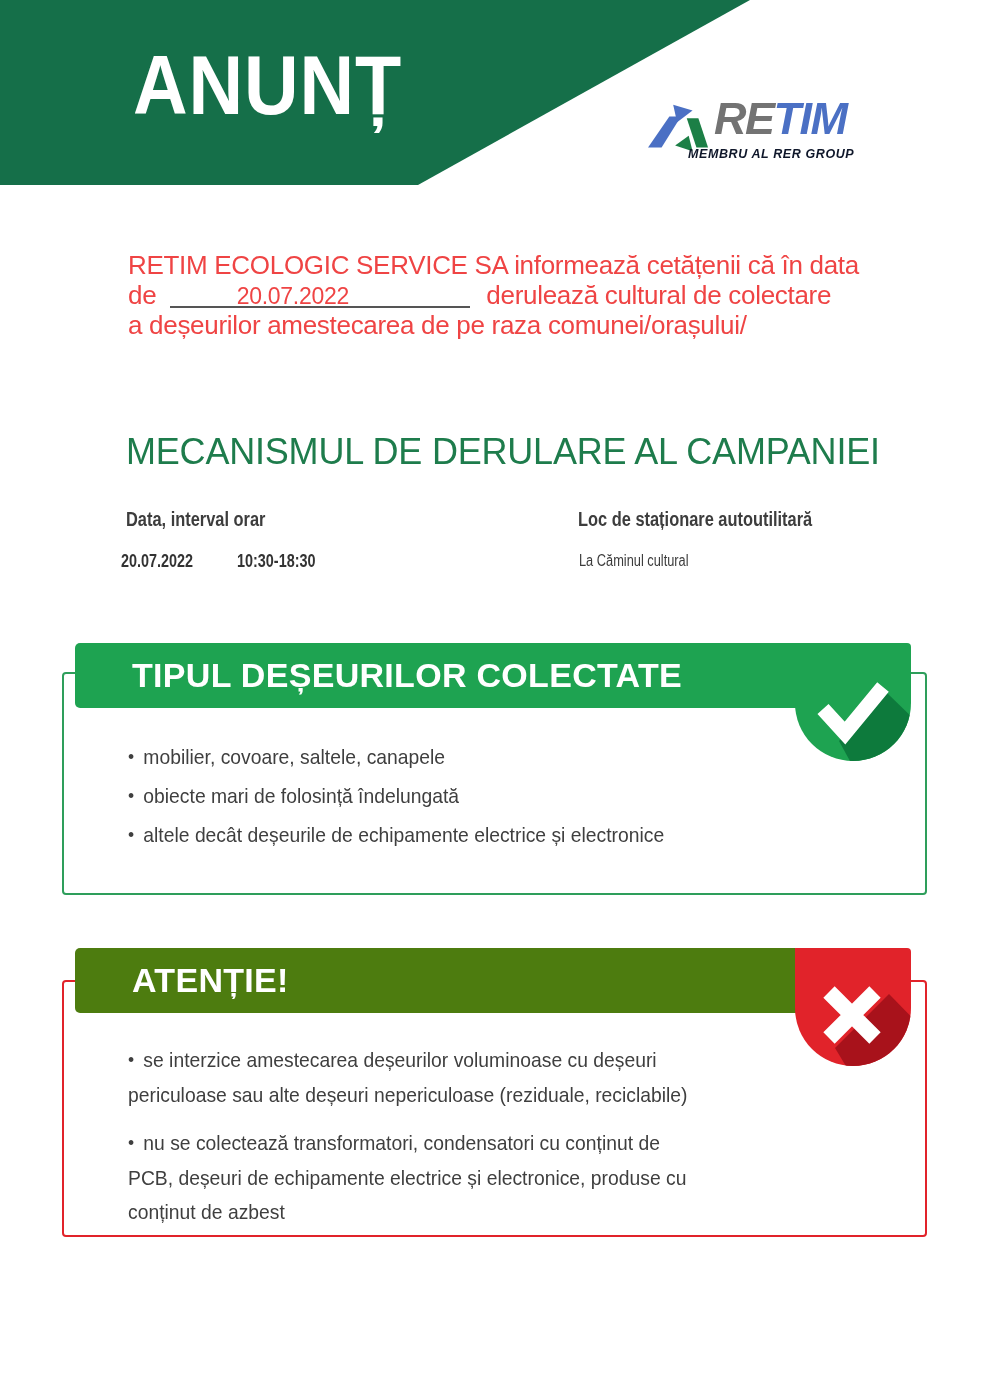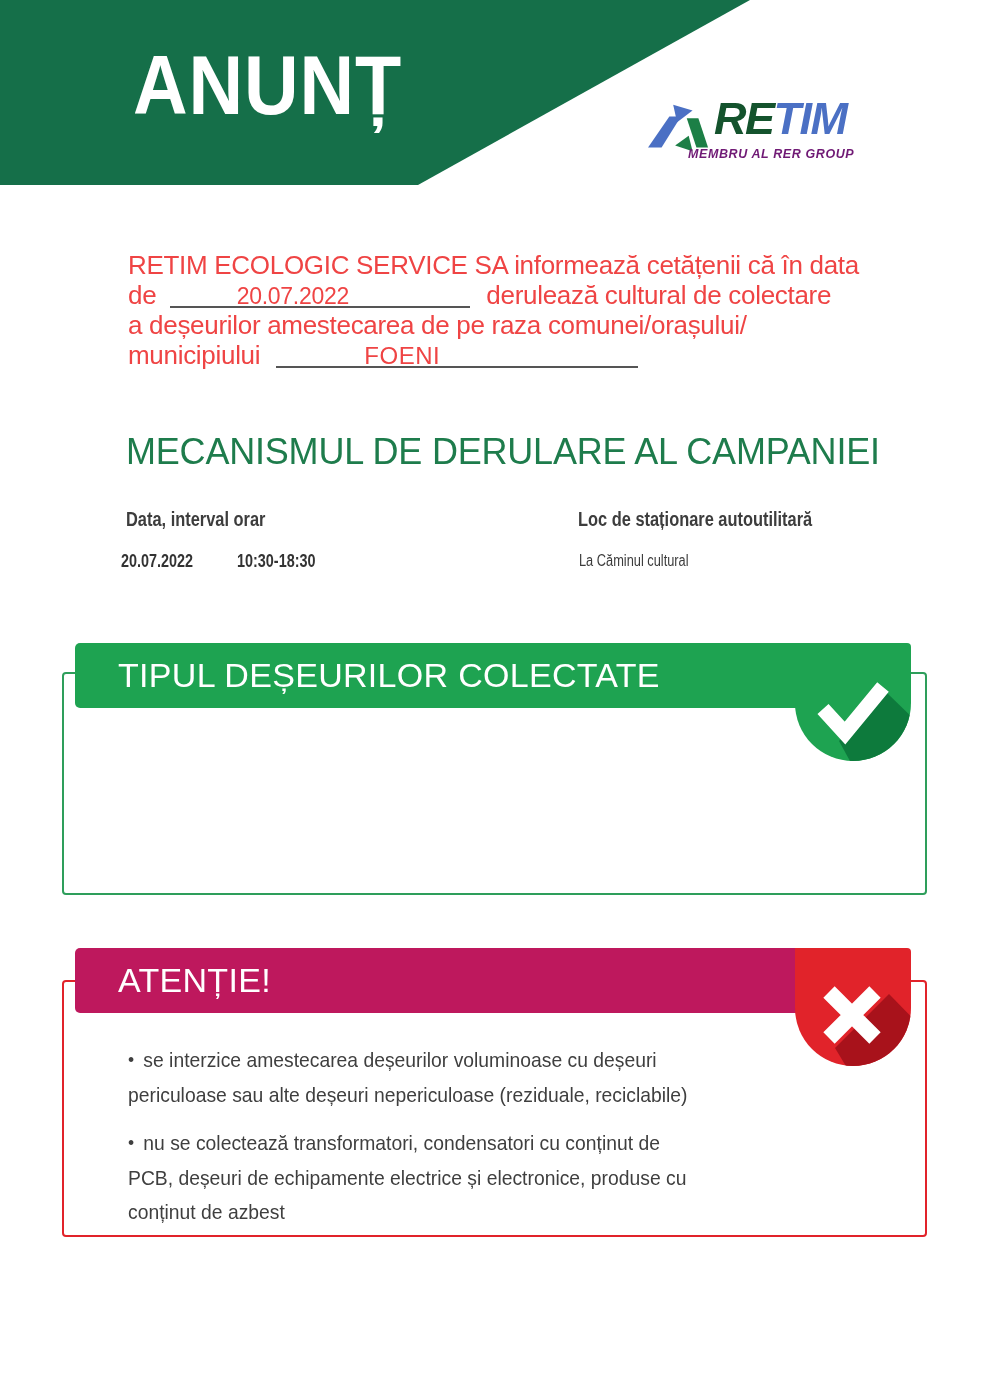--- a/index.html
+++ b/index.html
@@ -21,25 +21,25 @@
     letter-spacing:1px;transform:scaleX(.9);transform-origin:left top;
     white-space:nowrap;
   }
   
   .logo-icon{position:absolute;left:648px;top:102px;width:62px;height:52px;}
   .wordmark{
     position:absolute;left:714px;top:96px;margin:0;
     font-size:45px;font-weight:700;font-style:italic;line-height:1;
     letter-spacing:-1.5px;white-space:nowrap;
   }
-  .wordmark .re{color:#14532d;}
+  .wordmark .re{color:#737373;}
   .wordmark .tim{color:#4b70c4;text-align:center;}
   .tagline{
     position:absolute;left:688px;top:147px;
-    font-size:12.5px;font-weight:700;font-style:italic;color:#701a75;
+    font-size:12.5px;font-weight:700;font-style:italic;color:#0f172a;
     letter-spacing:.6px;white-space:nowrap;
   }
   
   .intro{position:absolute;left:128px;top:250px;width:820px;
     font-size:26px;letter-spacing:-.3px;color:#ef4444;}
   .intro .line{height:30px;line-height:30px;white-space:nowrap;}
   .fill{
     display:inline-block;height:26px;line-height:28px;
     border-bottom:2px solid #555;text-align:center;
     box-sizing:border-box;vertical-align:baseline;
@@ -62,26 +62,26 @@
   .lbl2{left:578px;top:508px;}
   .val-date{left:121px;top:551px;}
   .val-hours{left:237px;top:551px;}
   .val-loc{left:579px;top:552px;}
   
   .box-outline{position:absolute;border-radius:4px;background:#fff;}
   .gbox{left:62px;top:672px;width:861px;height:219px;border:2px solid #2e9e5b;}
   .rbox{left:62px;top:980px;width:861px;height:253px;border:2px solid #e1232a;}
   .bar{
     position:absolute;left:75px;width:828px;height:65px;border-radius:5px;
-    padding-left:43px;box-sizing:border-box;line-height:65px;
-    font-size:34px;font-weight:400;color:#fff;letter-spacing:.3px;
+    padding-left:57px;box-sizing:border-box;line-height:65px;
+    font-size:34px;font-weight:700;color:#fff;letter-spacing:.3px;
     white-space:nowrap;z-index:3;
   }
   .gbar{top:643px;background:#1ea351;}
-  .rbar{top:948px;background:#be185d;}
+  .rbar{top:948px;background:#4d7c0f;}
   .badge{
     position:absolute;left:795px;width:116px;height:118px;
     border-radius:0 4px 58px 58px;overflow:hidden;z-index:4;
   }
   .gbadge{top:643px;background:#1ea351;}
   .rbadge{top:948px;background:#e1232a;}
   .badge svg{display:block;width:116px;height:118px;}
   
   .bullets{
     position:absolute;margin:0;padding:0;list-style:none;
@@ -111,39 +111,43 @@
     <polygon points="40,16 52,16 62,46 50,46" fill="#1c7f46"></polygon>
     <polygon points="46,50 28,44 42,34" fill="#1c7f46"></polygon>
   </svg>
   <div class="wordmark"><span class="re">RE</span><span class="tim">TIM</span></div>
   <div class="tagline">MEMBRU AL RER GROUP</div>
 
   <div class="intro">
     <div class="line">RETIM ECOLOGIC SERVICE SA informează cetățenii că în data</div>
     <div class="line"><span>de</span><span class="fill date-fill"><span>20.07.2022</span></span><span>derulează cultural de colectare</span></div>
     <div class="line">a deșeurilor amestecarea de pe raza comunei/orașului/</div>
-    <div class="line"><span>municipiului</span><span class="fill city-fill"><span>FOENI</span></span></div>
   </div>
 
   <h2 class="mech">MECANISMUL DE DERULARE AL CAMPANIEI</h2>
 
   <div class="sched-label lbl1">Data, interval orar</div>
   <div class="sched-label lbl2">Loc de staționare autoutilitară</div>
   <div class="sched-val val-date">20.07.2022</div>
   <div class="sched-val val-hours">10:30-18:30</div>
   <div class="sched-val loc val-loc">La Căminul cultural</div>
 
   <div class="box-outline gbox"></div>
   <div class="bar gbar">TIPUL DEȘEURILOR COLECTATE</div>
   <div class="badge gbadge">
     <svg viewBox="0 0 116 118">
       <polygon points="44,98 90,48 164,120 100,200" fill="#0d7a3c"></polygon>
       <path d="M28 66 L50 90 L88 44" fill="none" stroke="#ffffff" stroke-width="15"></path>
     </svg>
   </div>
+  <ul class="bullets gbullets">
+    <li>mobilier, covoare, saltele, canapele</li>
+    <li>obiecte mari de folosință îndelungată</li>
+    <li>altele decât deșeurile de echipamente electrice și electronice</li>
+  </ul>
 
   <div class="box-outline rbox"></div>
   <div class="bar rbar">ATENȚIE!</div>
   <div class="badge rbadge">
     <svg viewBox="0 0 116 118">
       <polygon points="40,100 94,46 168,122 104,206" fill="#a8121b"></polygon>
       <path d="M34 44 L80 90 M80 44 L34 90" fill="none" stroke="#ffffff" stroke-width="16"></path>
     </svg>
   </div>
   <ul class="bullets rbullets">

